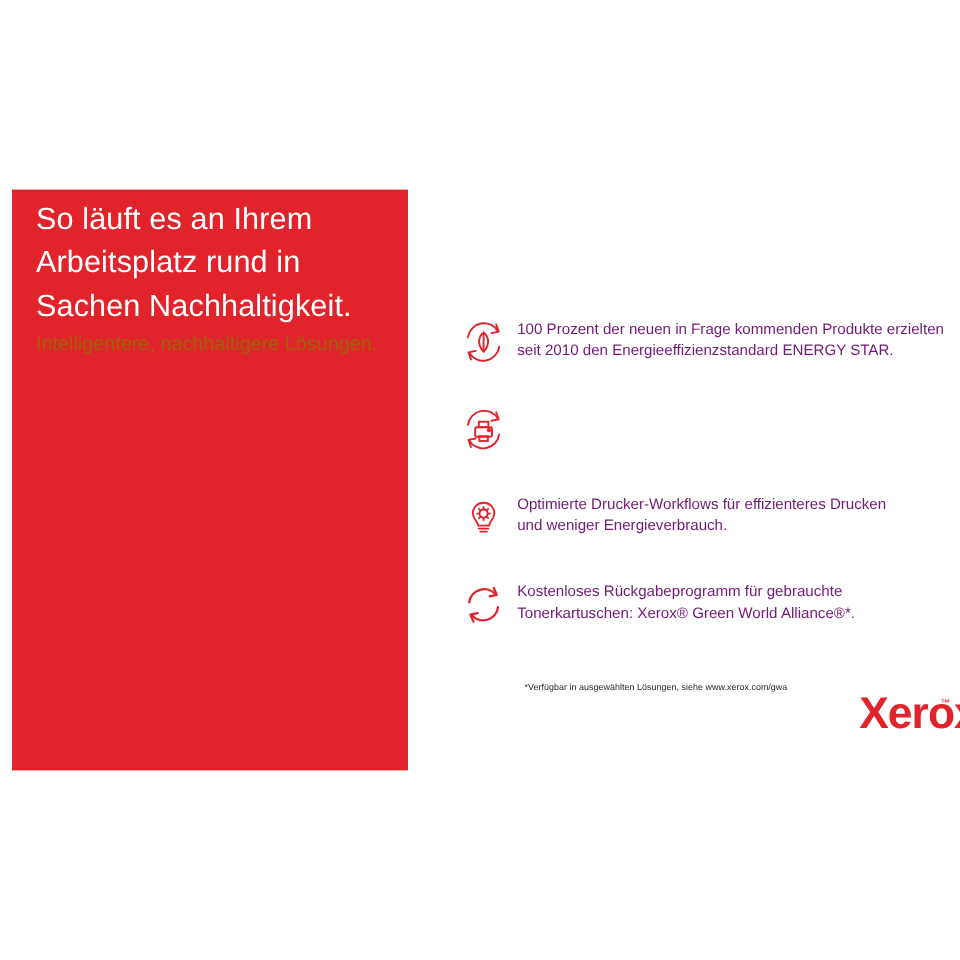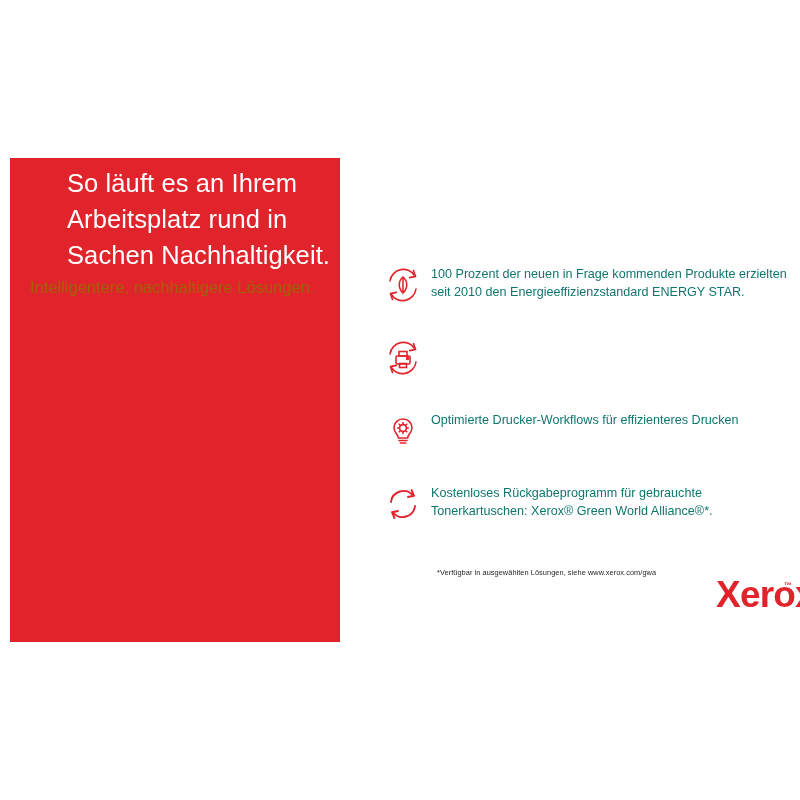--- a/index.html
+++ b/index.html
@@ -35,21 +35,20 @@
   #headline {
     position: absolute;
     left: 30px;
     top: 165px;
     width: 280px;
     color: #ffffff;
     font-size: 25.5px;
     line-height: 36px;
     font-weight: 400;
     letter-spacing: 0.1px;
-    margin-left: 37px;
   }
 
   #subheadline {
     position: absolute;
     left: 30px;
     top: 276px;
     width: 290px;
     color: #a16207;
     font-size: 16.5px;
     line-height: 22px;
@@ -79,21 +78,21 @@
     display: flex;
     align-items: flex-start;
     justify-content: center;
     padding-top: 2px;
   }
 
   .fact-text {
     flex: 1 1 auto;
     font-size: 12.6px;
     line-height: 17.5px;
-    color: #0f766e;
+    color: #701a75;
     padding-top: 4px;
   }
 
   .fact-text .line {
     display: block;
     white-space: nowrap;
   }
 
   #footnote {
     position: absolute;
@@ -190,20 +189,21 @@
         <svg width="42" height="42" viewBox="0 0 42 42" fill="none" stroke="#e1242b" stroke-width="1.6">
           <path d="M21 9 C15.8 9 12 13 12 17.8 C12 21.2 14 23.2 15.3 25 C16 26 16.2 26.8 16.3 28 L25.7 28 C25.8 26.8 26 26 26.7 25 C28 23.2 30 21.2 30 17.8 C30 13 26.2 9 21 9 Z" stroke-linejoin="round"></path>
           <path d="M17 30.5 L25 30.5" stroke-linecap="round"></path>
           <path d="M18.3 33 L23.7 33" stroke-linecap="round"></path>
           <circle cx="21" cy="18" r="3.4"></circle>
           <path d="M21 12.6 L21 14.2 M21 21.8 L21 23.4 M15.6 18 L17.2 18 M24.8 18 L26.4 18 M17.2 14.2 L18.3 15.3 M23.7 20.7 L24.8 21.8 M24.8 14.2 L23.7 15.3 M18.3 20.7 L17.2 21.8" stroke-linecap="round"></path>
         </svg>
       </div>
       <div class="fact-text">
         <span class="line">Optimierte Drucker-Workflows für effizienteres Drucken</span>
+        <span class="line">und weniger Energieverbrauch.</span>
       </div>
     </div>
 
     <div class="fact-row">
       <div class="fact-icon">
         <svg width="42" height="42" viewBox="0 0 42 42" fill="none" stroke="#e1242b" stroke-width="1.9">
           <path d="M9 19 A12.5 12.5 0 0 1 31 12.5" stroke-linecap="round"></path>
           <path d="M33 23 A12.5 12.5 0 0 1 11 29.5" stroke-linecap="round"></path>
           <path d="M29.5 7 L32 12.8 L26 14" stroke-linecap="round" stroke-linejoin="round"></path>
           <path d="M12.5 35 L10 29.2 L16 28" stroke-linecap="round" stroke-linejoin="round"></path>

